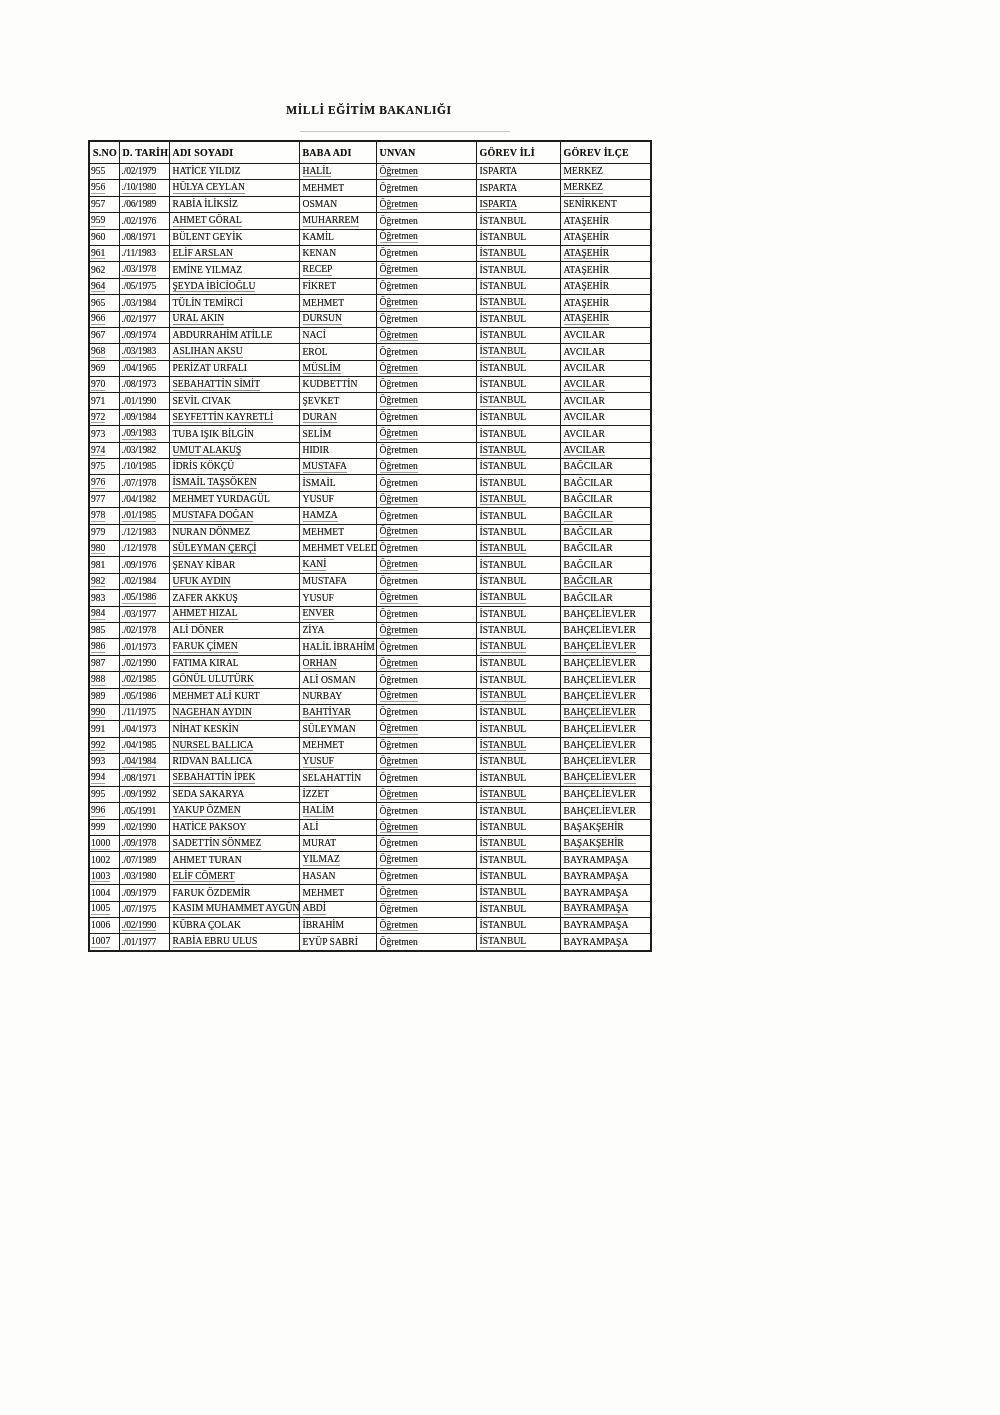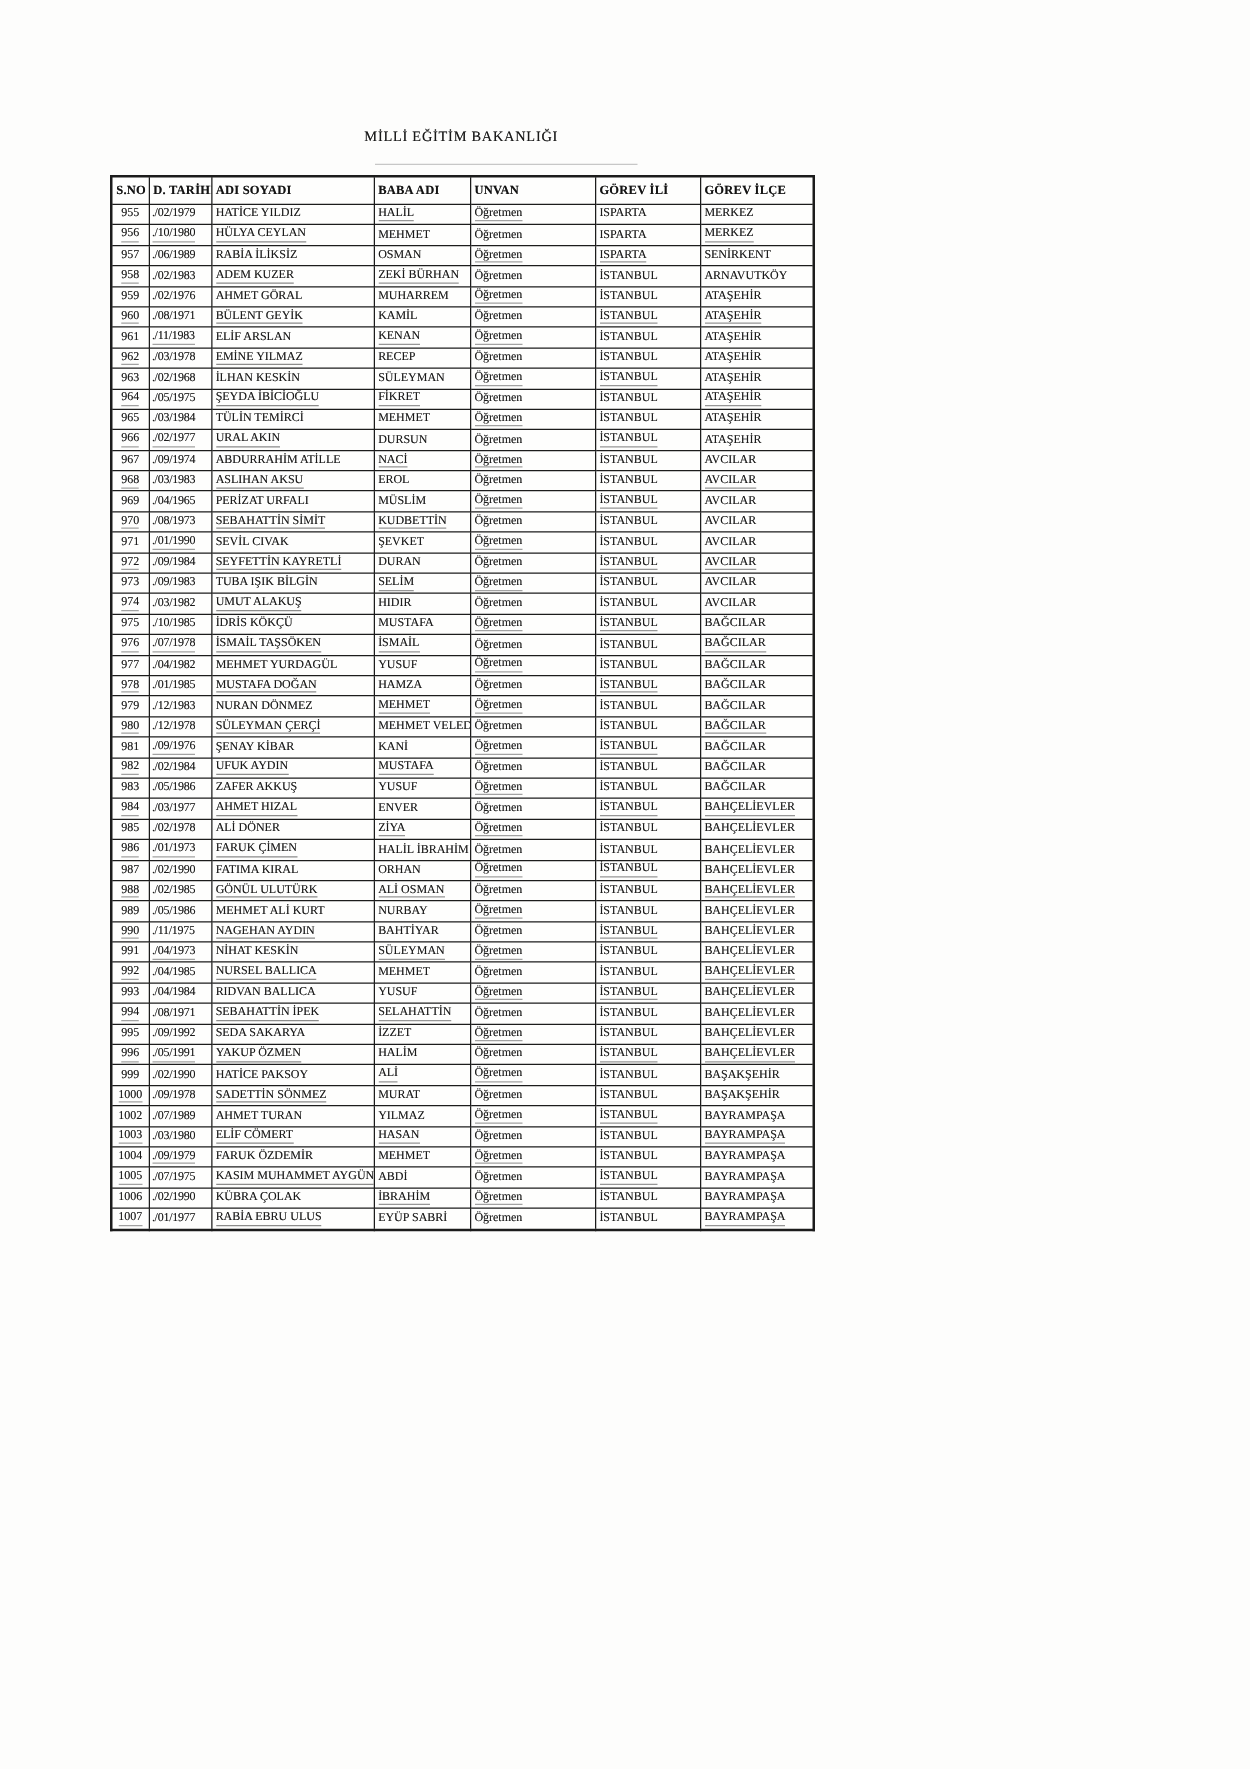--- a/index.html
+++ b/index.html
@@ -11,21 +11,21 @@
     position: relative;
     overflow: hidden;
   }
   .page { position: absolute; inset: 0; }
 
   .doc-title {
     position: absolute;
     left: 88px; top: 104px; width: 562px;
     text-align: center;
     font-size: 11.5px;
-    font-weight: normal;
+    font-weight: bold;
     letter-spacing: 0.6px;
     color: #1a1a1a;
     text-shadow: 0 0 0.5px rgba(0,0,0,0.55);
   }
   
   .title-streak {
     position: absolute;
     left: 300px; top: 131px; width: 210px; height: 1px;
     background: rgba(40,40,40,0.25);
   }
@@ -59,21 +59,21 @@
     height: 15.4px;
     padding: 0 3px;
     font-size: 9.6px;
     line-height: 1;
     text-align: left;
     white-space: nowrap;
     overflow: hidden;
     color: #1b1b1b;
     text-shadow: 0 0 0.4px rgba(0,0,0,0.45);
   }
-  table.roster td:nth-child(1) { text-align: center; padding: 0 1px; }
+  table.roster td:nth-child(1) { text-align: left; padding: 0 1px; }
   table.roster td:nth-child(2) { letter-spacing: -0.2px; padding: 0 2px; }
 
   .tx { display: inline-block; padding-bottom: 1px; }
 
   
   tbody tr:nth-child(2n)   td:nth-child(3) .tx { border-bottom: 1px solid rgba(25,25,25,0.5); font-family: Liberation Serif, serif; }
   tbody tr:nth-child(3n+1) td:nth-child(4) .tx { border-bottom: 1px solid rgba(25,25,25,0.45); }
   tbody tr:nth-child(2n+1) td:nth-child(5) .tx { border-bottom: 1px solid rgba(25,25,25,0.4); }
   tbody tr:nth-child(3n)   td:nth-child(6) .tx { border-bottom: 1px solid rgba(25,25,25,0.45); }
   tbody tr:nth-child(4n+2) td:nth-child(7) .tx { border-bottom: 1px solid rgba(25,25,25,0.45); }
@@ -132,29 +132,20 @@
         <tr>
           <td><span class="tx">957</span></td>
           <td><span class="tx">./06/1989</span></td>
           <td><span class="tx">RABİA İLİKSİZ</span></td>
           <td><span class="tx">OSMAN</span></td>
           <td><span class="tx">Öğretmen</span></td>
           <td><span class="tx">ISPARTA</span></td>
           <td><span class="tx">SENİRKENT</span></td>
         </tr>
         <tr>
-          <td><span class="tx">958</span></td>
-          <td><span class="tx">./02/1983</span></td>
-          <td><span class="tx">ADEM KUZER</span></td>
-          <td><span class="tx">ZEKİ BÜRHAN</span></td>
-          <td><span class="tx">Öğretmen</span></td>
-          <td><span class="tx">İSTANBUL</span></td>
-          <td><span class="tx">ARNAVUTKÖY</span></td>
-        </tr>
-        <tr>
           <td><span class="tx">959</span></td>
           <td><span class="tx">./02/1976</span></td>
           <td><span class="tx">AHMET GÖRAL</span></td>
           <td><span class="tx">MUHARREM</span></td>
           <td><span class="tx">Öğretmen</span></td>
           <td><span class="tx">İSTANBUL</span></td>
           <td><span class="tx">ATAŞEHİR</span></td>
         </tr>
         <tr>
           <td><span class="tx">960</span></td>
@@ -177,29 +168,20 @@
         <tr>
           <td><span class="tx">962</span></td>
           <td><span class="tx">./03/1978</span></td>
           <td><span class="tx">EMİNE YILMAZ</span></td>
           <td><span class="tx">RECEP</span></td>
           <td><span class="tx">Öğretmen</span></td>
           <td><span class="tx">İSTANBUL</span></td>
           <td><span class="tx">ATAŞEHİR</span></td>
         </tr>
         <tr>
-          <td><span class="tx">963</span></td>
-          <td><span class="tx">./02/1968</span></td>
-          <td><span class="tx">İLHAN KESKİN</span></td>
-          <td><span class="tx">SÜLEYMAN</span></td>
-          <td><span class="tx">Öğretmen</span></td>
-          <td><span class="tx">İSTANBUL</span></td>
-          <td><span class="tx">ATAŞEHİR</span></td>
-        </tr>
-        <tr>
           <td><span class="tx">964</span></td>
           <td><span class="tx">./05/1975</span></td>
           <td><span class="tx">ŞEYDA İBİCİOĞLU</span></td>
           <td><span class="tx">FİKRET</span></td>
           <td><span class="tx">Öğretmen</span></td>
           <td><span class="tx">İSTANBUL</span></td>
           <td><span class="tx">ATAŞEHİR</span></td>
         </tr>
         <tr>
           <td><span class="tx">965</span></td>

